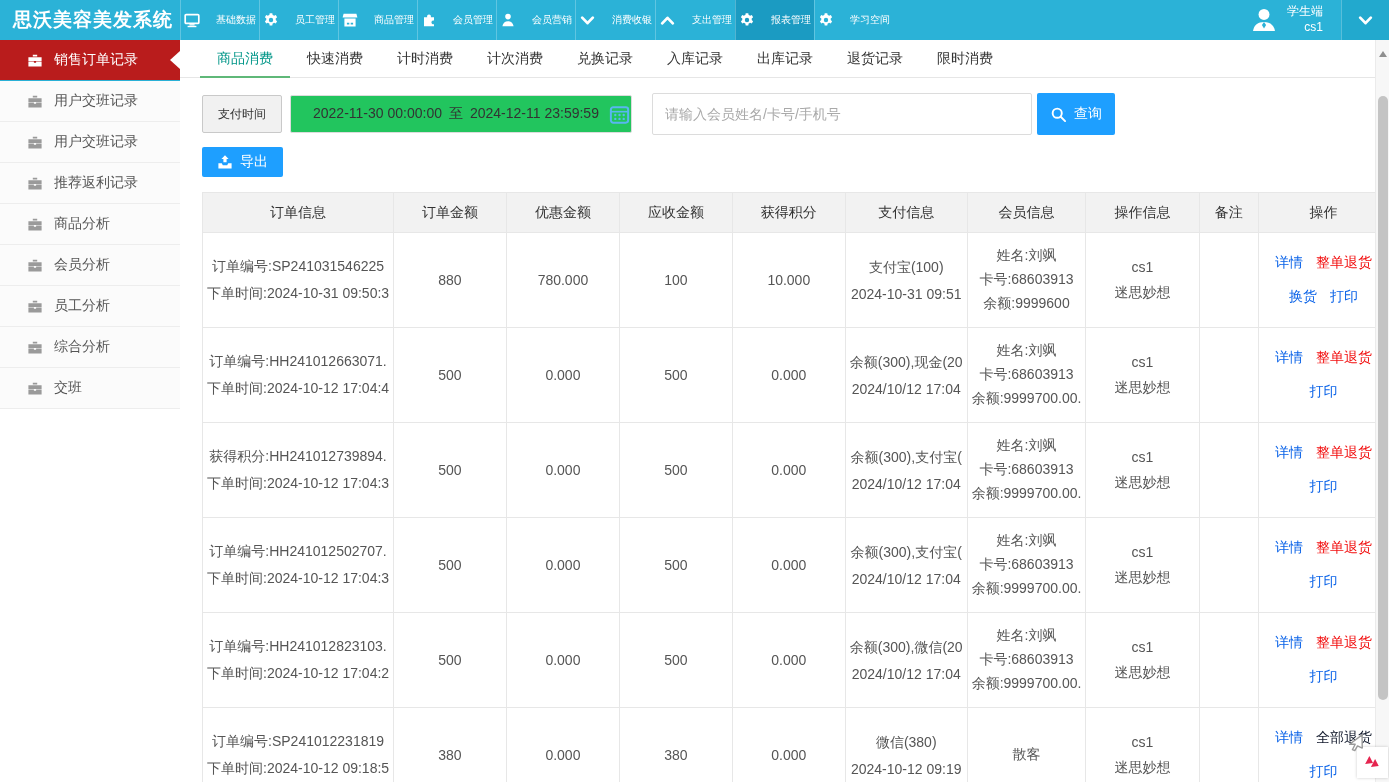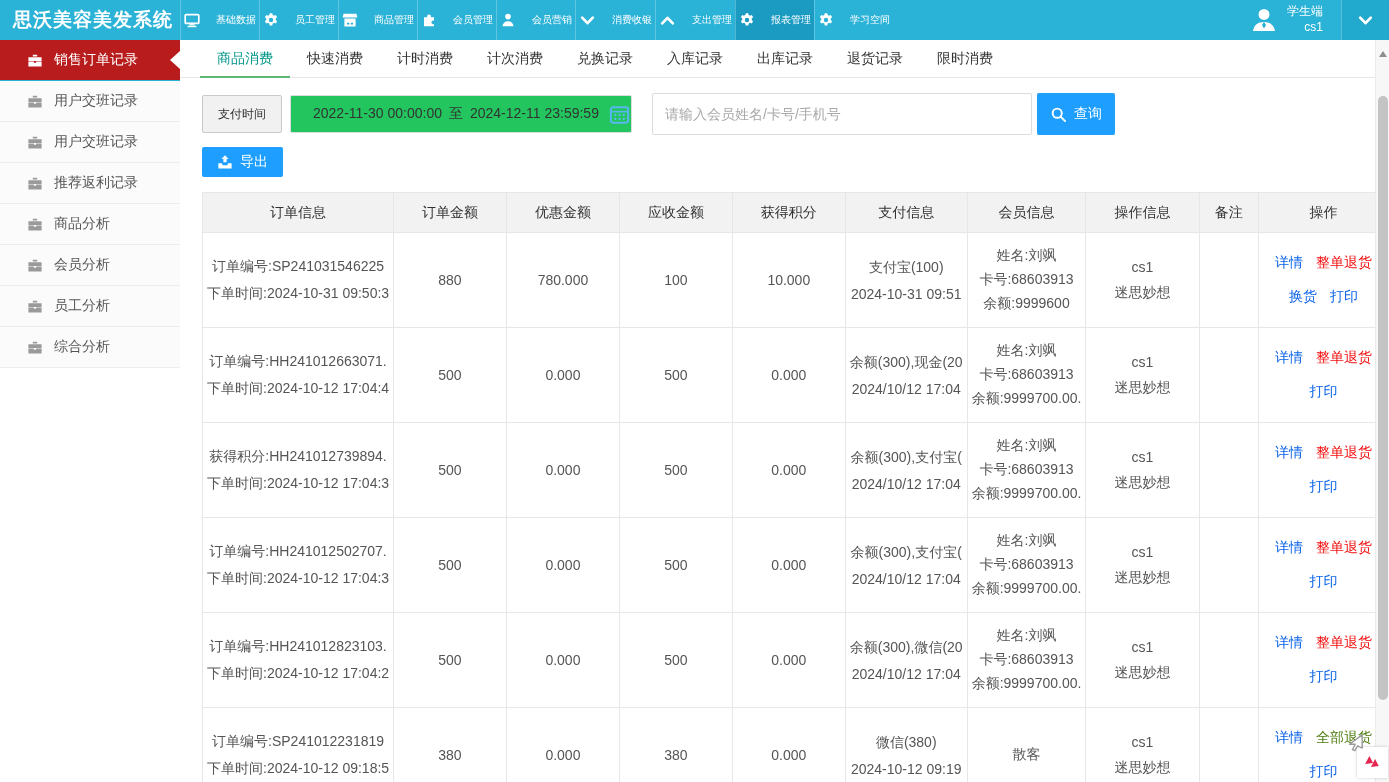--- a/index.html
+++ b/index.html
@@ -49,21 +49,21 @@
   table.grid { margin:15px 0 0 22px; border-collapse:collapse; table-layout:fixed; }
   table.grid th { height:40px; background:#f2f2f2; border:1px solid #e7e7e7; font-weight:normal; font-size:14px; color:#333; }
   table.grid td { height:95px; border:1px solid #e7e7e7; font-size:14px; color:#555; text-align:center; vertical-align:middle; padding:0 4px; overflow:hidden; }
   td.cell-order { text-align:left; padding-left:13px; padding-right:0; white-space:nowrap; }
   .ln { margin:9px 0; white-space:nowrap; }
   .ln3 { margin:6px 0; white-space:nowrap; }
   .acts { display:flex; flex-wrap:wrap; justify-content:center; column-gap:13px; row-gap:16px; max-width:118px; margin:0 auto; }
   .lnk { cursor:pointer; white-space:nowrap; }
   .lnk-blue { color:#0c64e8; }
   .lnk-red  { color:#f20d0d; }
-  .lnk-gray { color:#4d7c0f; }
+  .lnk-gray { color:#0f172a; }
   
   .scrollbar { position:absolute; right:0; top:40px; bottom:0; width:14px; background:#f7f7f7; border-left:1px solid #ebebeb; }
   .sb-up { position:absolute; top:7px; left:3px; width:0; height:0; border:4px solid transparent; border-bottom:6px solid #8f8f8f; }
   .sb-thumb { position:absolute; top:56px; left:2px; width:10px; height:604px; background:#c4c4c4; border-radius:6px; }
   
   .cursor-ptr { position:absolute; left:1344px; top:731px; z-index:6; }
   .cursor-badge { position:absolute; left:1357px; top:747px; width:31px; height:31px; background:#fff; box-shadow:0 0 3px rgba(0,0,0,.2); display:flex; align-items:center; justify-content:center; z-index:5; }
 </style>
 </head>
 <body>
@@ -225,20 +225,28 @@
       </span>
       <span>员工分析</span>
     </div>
     <div class="side-item">
       <span class="icn">
         <svg viewBox="0 0 16 16" width="16" height="16" xmlns="http://www.w3.org/2000/svg">
           <path fill="currentColor" d="M5.8 2.8h4.4v1.7H5.8z M1.4 5.2h13.2v3.7H1.4z M1.4 9.6h5.5v1.2h2.2V9.6h5.5v4.8H1.4V9.6z"></path>
         </svg>
       </span>
       <span>综合分析</span>
+    </div>
+    <div class="side-item">
+      <span class="icn">
+        <svg viewBox="0 0 16 16" width="16" height="16" xmlns="http://www.w3.org/2000/svg">
+          <path fill="currentColor" d="M5.8 2.8h4.4v1.7H5.8z M1.4 5.2h13.2v3.7H1.4z M1.4 9.6h5.5v1.2h2.2V9.6h5.5v4.8H1.4V9.6z"></path>
+        </svg>
+      </span>
+      <span>交班</span>
     </div>
   </div>
 
 <div class="main">
   <div class="tabbar">
       <span class="tab active">商品消费</span>
       <span class="tab">快速消费</span>
       <span class="tab">计时消费</span>
       <span class="tab">计次消费</span>
       <span class="tab">兑换记录</span>

